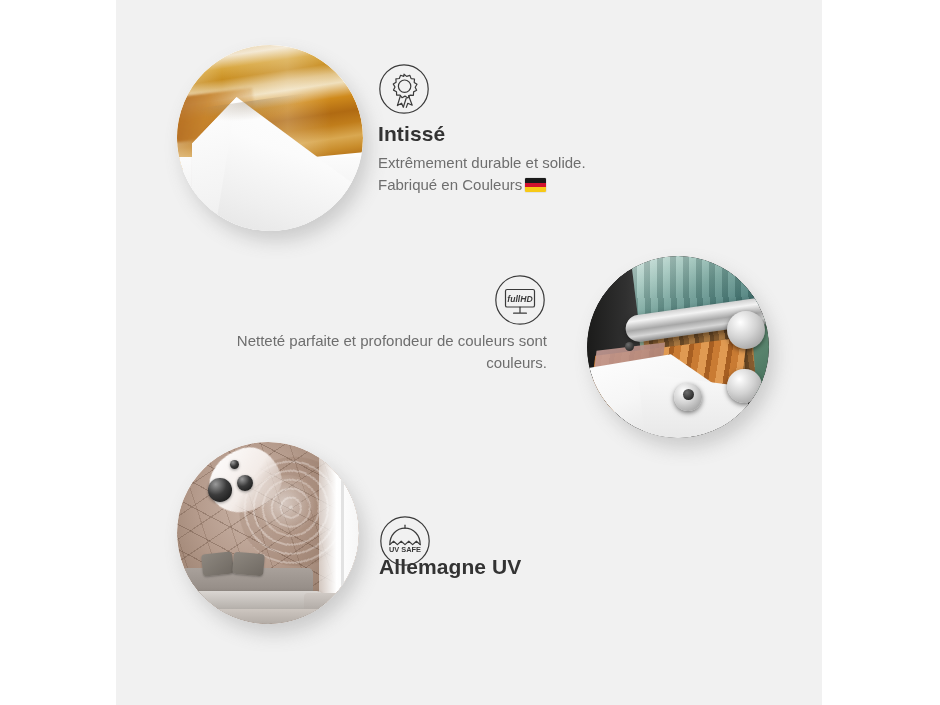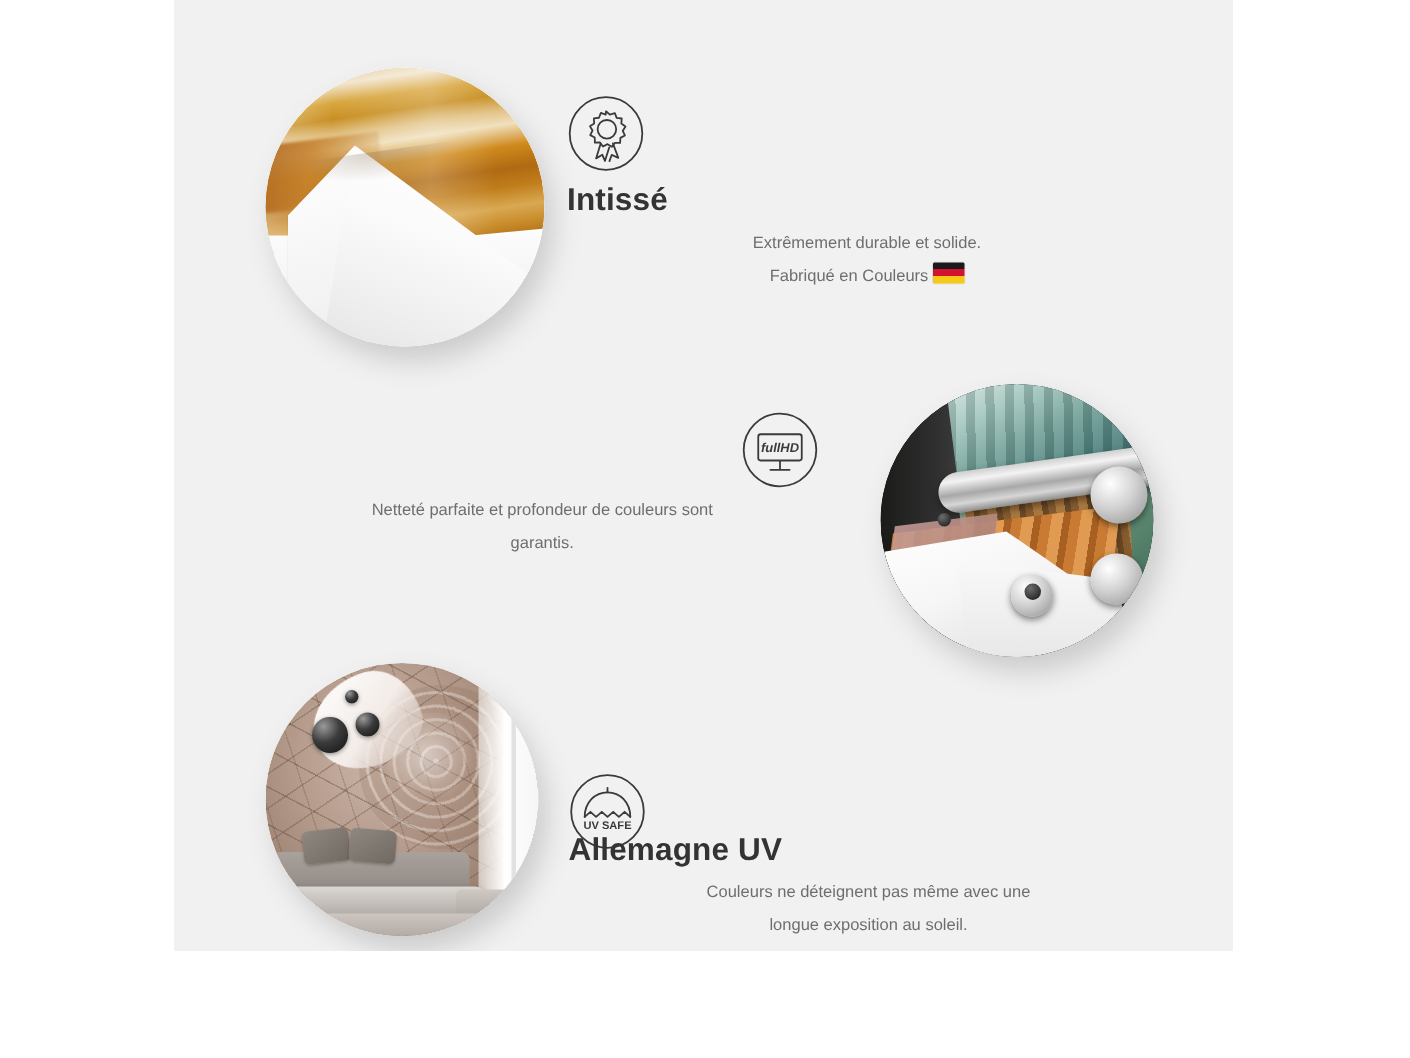--- a/index.html
+++ b/index.html
@@ -20,21 +20,21 @@
     position: relative;
     width: 940px;
     height: 705px;
     background: #ffffff;
   }
   .stage {
     position: absolute;
     left: 116px;
     top: 0;
     width: 706px;
-    height: 634px;
+    height: 705px;
     background: #f1f1f1;
     overflow: hidden;
   }
 
   
   .feature { position: absolute; }
 
   
   .photo {
     position: absolute;
@@ -60,25 +60,24 @@
     margin: 0 0 6px 0;
     line-height: 1.2;
   }
   .headline.big {
     font-size: 23.5px;
     color: #2f2f2f;
     margin-bottom: 5px;
   }
   .body {
     color: #6e6e6e;
-    font-size: 11px;
+    font-size: 15px;
     line-height: 21.5px;
     margin: 0;
     font-weight: normal;
-    text-align: center;
   }
   .right-al { text-align: right; }
 
   
   .flag {
     display: inline-block;
     width: 21px;
     height: 14px;
     vertical-align: -2px;
     margin-left: 3px;
@@ -400,21 +399,21 @@
           <rect x="11.5" y="15.5" width="29" height="17.5" rx="1.6"></rect>
           <path d="M26 33.2 L26 38.5"></path>
           <path d="M19.6 39.2 L32.4 39.2"></path>
           <text x="26" y="27.6" font-family="'Liberation Sans', sans-serif" font-size="8.6" font-style="italic" font-weight="bold" text-anchor="middle" fill="#3a3a3a" stroke="none">fullHD</text>
         </svg>
       </div>
 
       <div class="txt right-al" style="left:60px; top:330px; width:371px;">
         <div class="body">
           <span>Netteté parfaite et profondeur de couleurs sont</span><br>
-          <span>garantis.</span>
+          <span>couleurs.</span>
         </div>
       </div>
     </div>
 
     <div class="feature">
 
       <div class="photo" id="photo-room">
         <div class="inner">
           <div class="rm-wall"></div>
           <div class="rm-facets"></div>
@@ -441,21 +440,17 @@
           <path d="M10.8 29.6 C10.8 19.9 17.6 13.2 26 13.2 C34.4 13.2 41.2 19.9 41.2 29.6"></path>
           <path d="M10.8 29.6 L14.6 26.2 L18.4 29.6 L22.2 26.2 L26 29.6
                    L29.8 26.2 L33.6 29.6 L37.4 26.2 L41.2 29.6"></path>
           <path d="M26 13.2 L26 10.2"></path>
           <text x="26" y="37.4" font-family="'Liberation Sans', sans-serif" font-size="7.4" font-weight="bold" text-anchor="middle" fill="#3a3a3a" stroke="none">UV SAFE</text>
         </svg>
       </div>
 
       <div class="txt" style="left:263px; top:554px; width:400px;">
         <div class="headline">Allemagne UV</div>
-        <div class="body">
-          <span>Couleurs ne déteignent pas même avec une</span><br>
-          <span>longue exposition au soleil.</span>
-        </div>
       </div>
     </div>
 
   </div>
 </div>
 
 </body></html>

